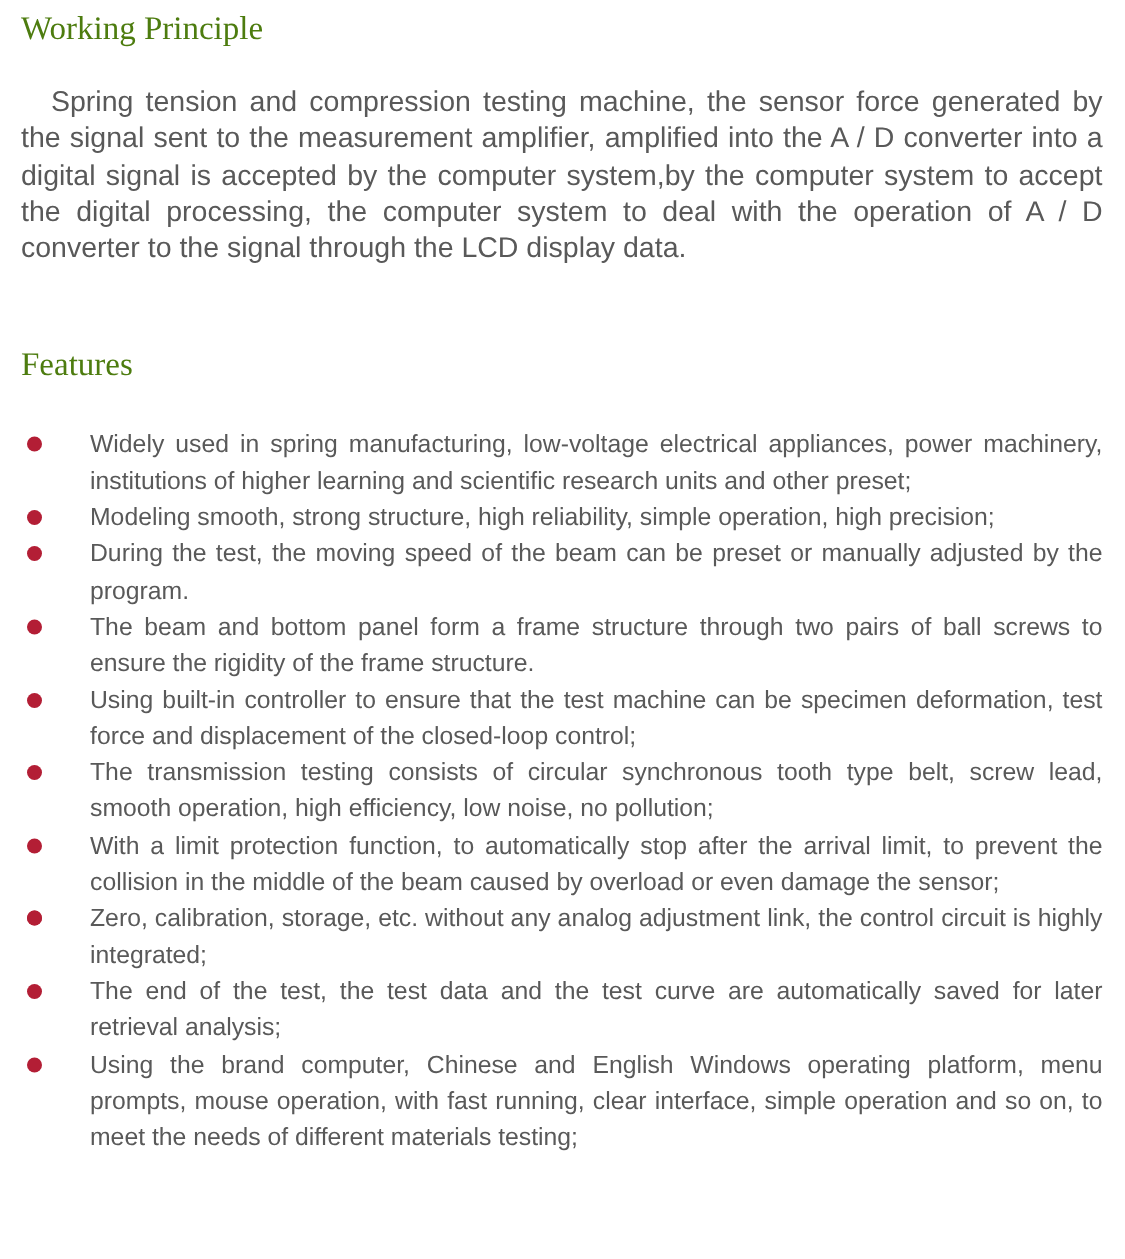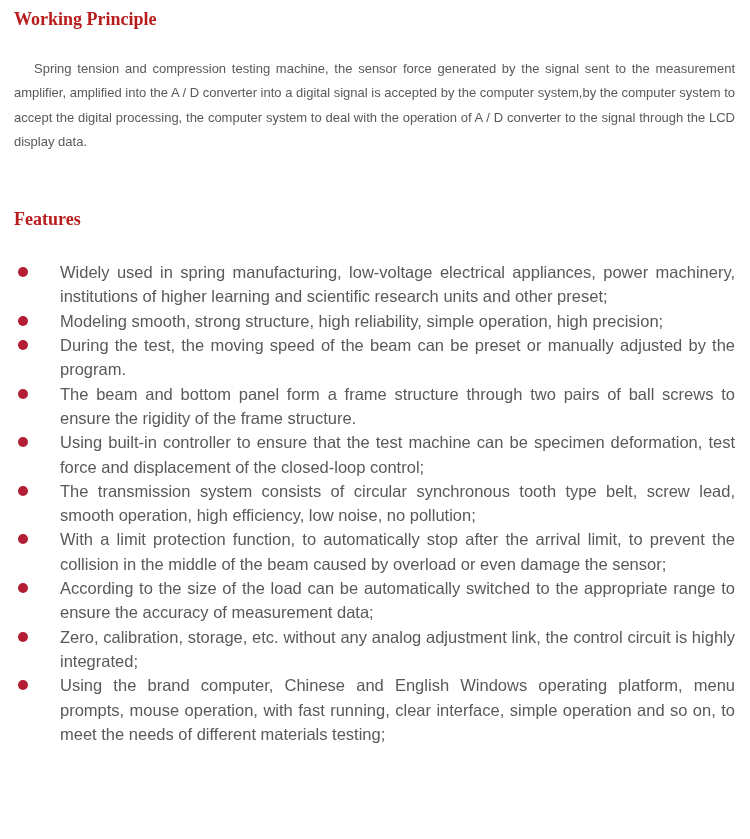--- a/index.html
+++ b/index.html
@@ -8,35 +8,35 @@
     width: 750px;
     min-height: 839px;
     font-family: "Liberation Sans", sans-serif;
   }
   .page {
     width: 750px;
     padding: 4px 15px 40px 14px;
   }
   .section-heading {
     font-family: "Liberation Serif", serif;
-    font-weight: bold;
-    font-size: 18px;
+    font-weight: normal;
+    font-size: 22px;
     line-height: 26px;
-    color: #b91c1c;
+    color: #4d7c0f;
     margin: 0;
   }
   .heading-working-principle {
     margin-top: 2px;
   }
   .heading-features {
     margin-top: 52px;
   }
   .body-paragraph {
     margin: 25px 0 0 0;
-    font-size: 13px;
+    font-size: 19px;
     line-height: 24.3px;
     color: #595959;
     text-align: justify;
     text-indent: 20px;
   }
   .features-list {
     list-style: none;
     margin: 28px 0 0 0;
     padding: 0;
   }
@@ -90,38 +90,41 @@
     <span class="feature-text">The beam and bottom panel form a frame structure through two pairs of ball screws to ensure the rigidity of the frame structure.</span>
   </li>
 
   <li class="feature-item">
     <span class="bullet"></span>
     <span class="feature-text">Using built-in controller to ensure that the test machine can be specimen deformation, test force and displacement of the closed-loop control;</span>
   </li>
 
   <li class="feature-item">
     <span class="bullet"></span>
-    <span class="feature-text">The transmission system consists of circular synchronous tooth type belt, screw lead, smooth operation, high efficiency, low noise, no pollution;</span>
+    <span class="feature-text">The transmission testing consists of circular synchronous tooth type belt, screw lead, smooth operation, high efficiency, low noise, no pollution;</span>
   </li>
 
   <li class="feature-item">
     <span class="bullet"></span>
     <span class="feature-text">With a limit protection function, to automatically stop after the arrival limit, to prevent the collision in the middle of the beam caused by overload or even damage the sensor;</span>
   </li>
 
   <li class="feature-item">
     <span class="bullet"></span>
-    <span class="feature-text">According to the size of the load can be automatically switched to the appropriate range to ensure the accuracy of measurement data;</span>
   </li>
 
   <li class="feature-item">
     <span class="bullet"></span>
     <span class="feature-text">Zero, calibration, storage, etc. without any analog adjustment link, the control circuit is highly integrated;</span>
   </li>
 
+  <li class="feature-item">
+    <span class="bullet"></span>
+    <span class="feature-text">The end of the test, the test data and the test curve are automatically saved for later retrieval analysis;</span>
+  </li>
 
   <li class="feature-item">
     <span class="bullet"></span>
     <span class="feature-text">Using the brand computer, Chinese and English Windows operating platform, menu prompts, mouse operation, with fast running, clear interface, simple operation and so on, to meet the needs of different materials testing;</span>
   </li>
 
 </ul>
 
 </div>
 

